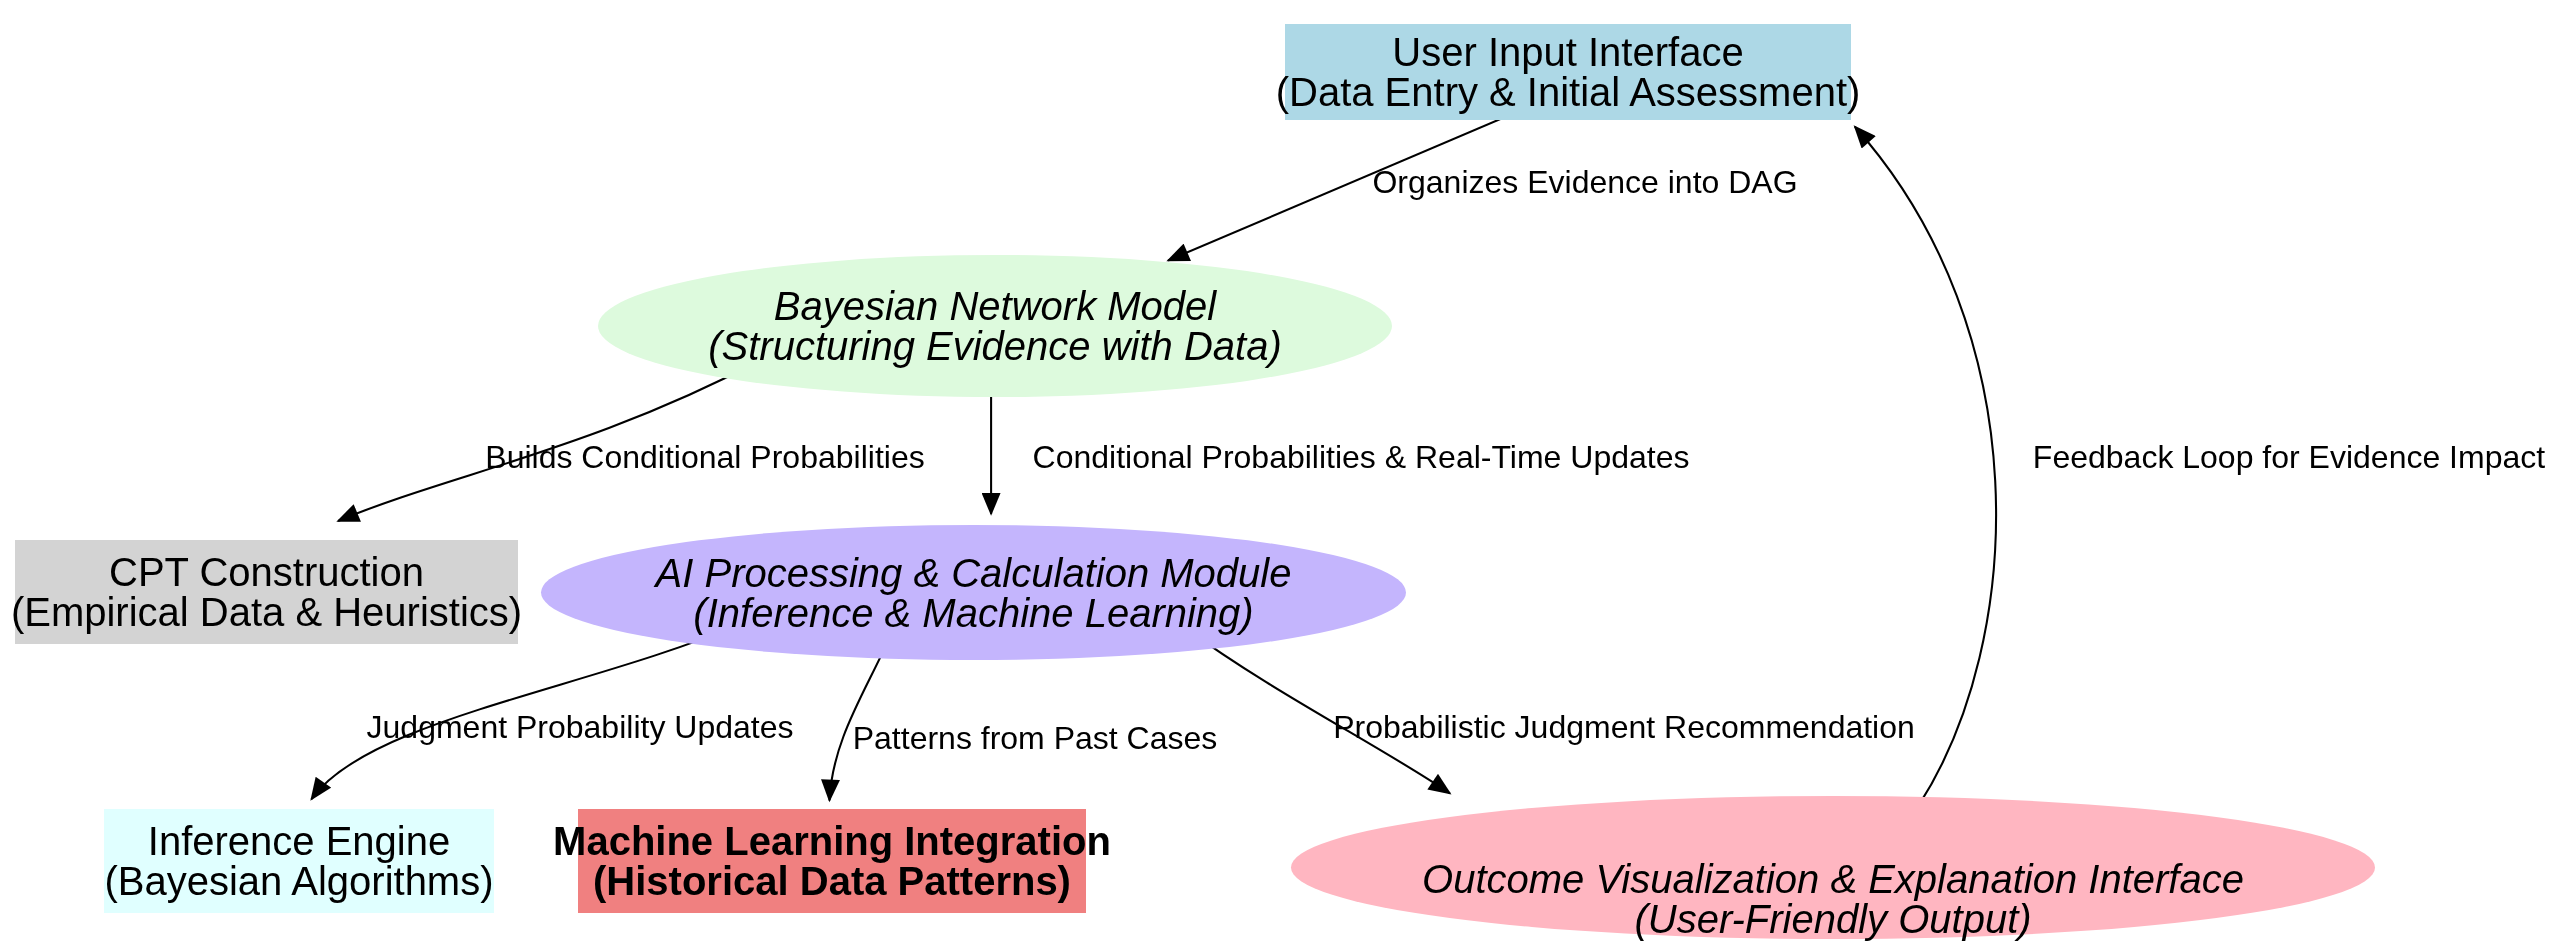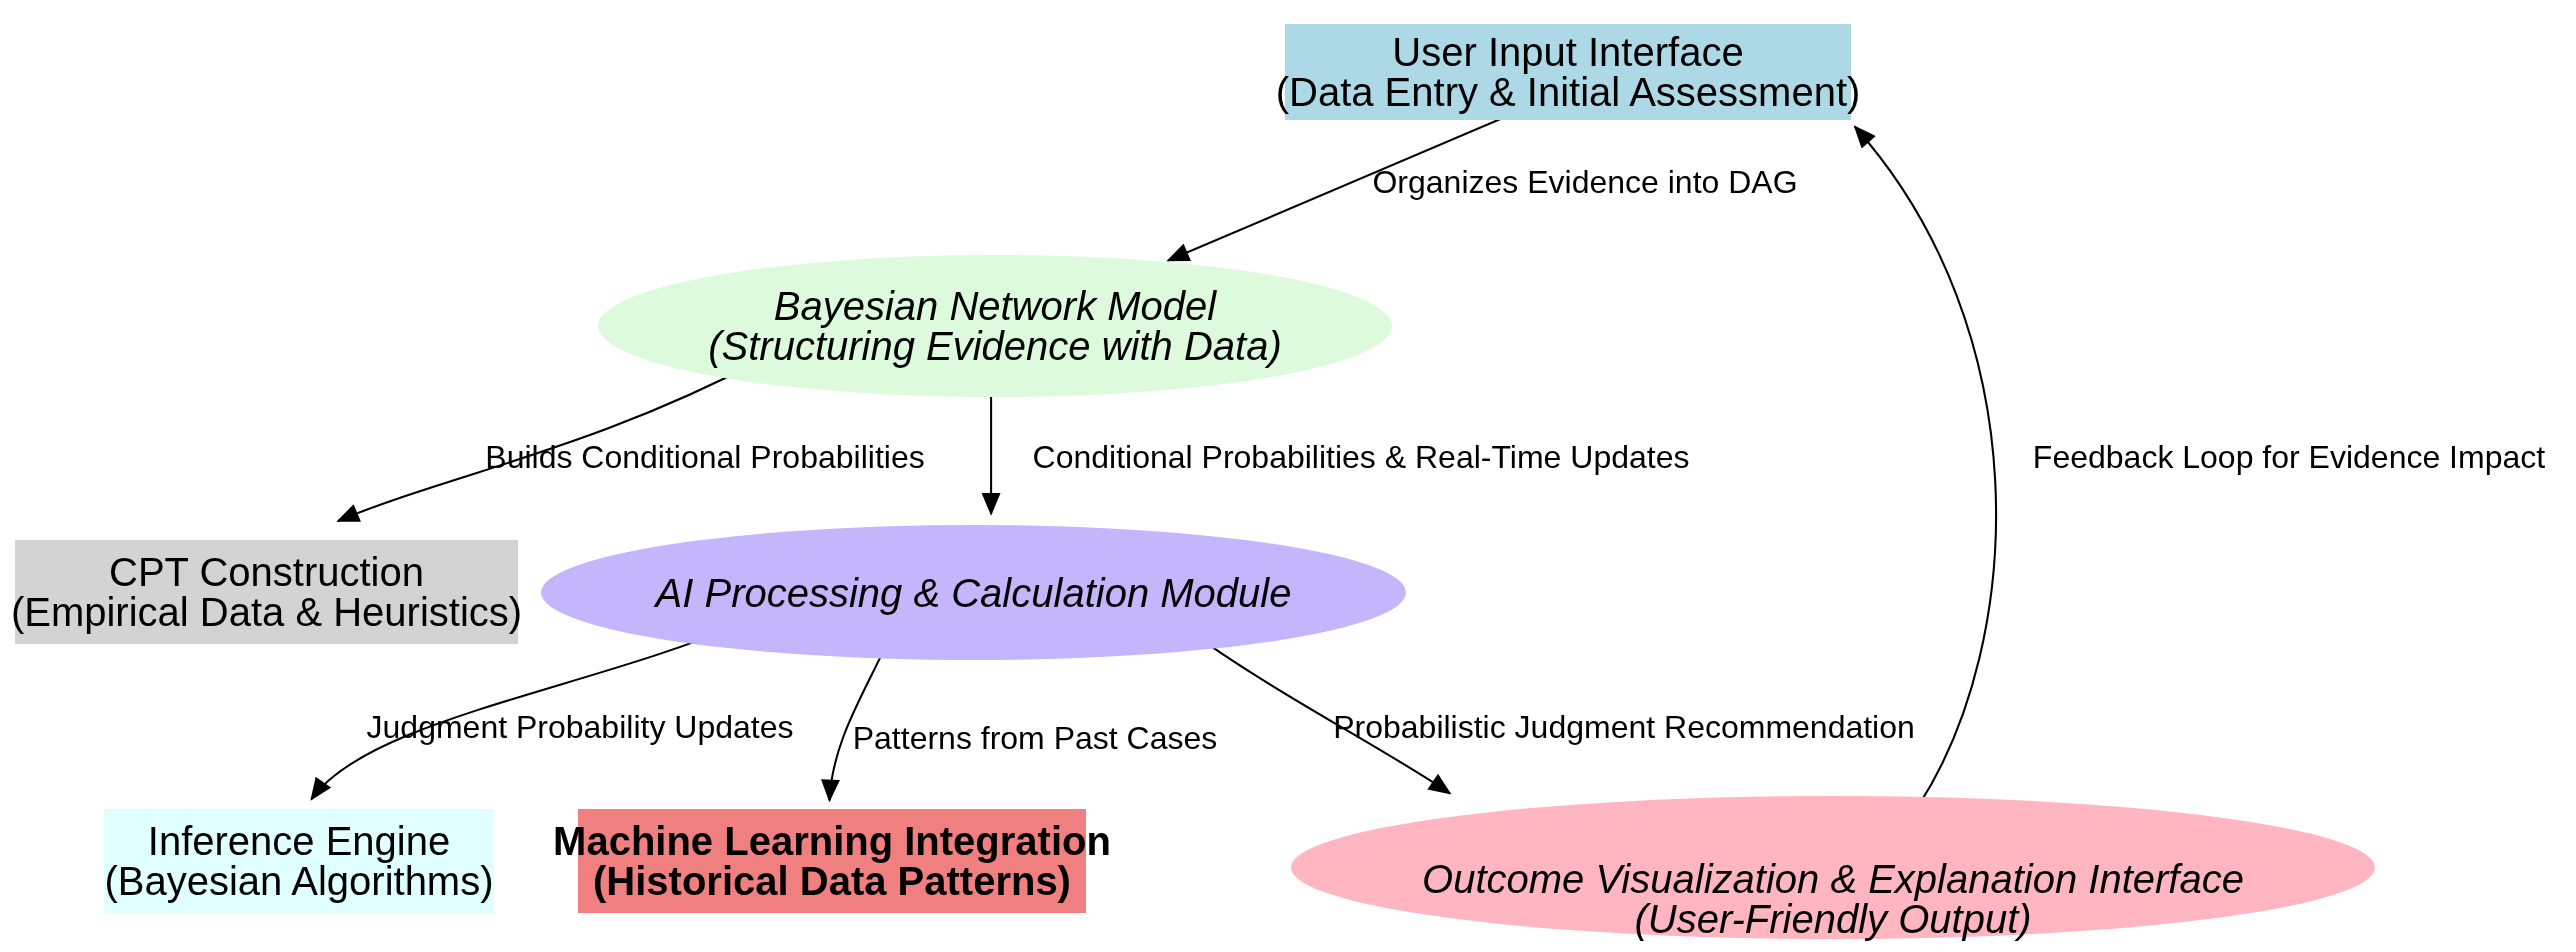--- a/index.html
+++ b/index.html
@@ -70,20 +70,21 @@
     <span>(Structuring Evidence with Data)</span>
   </div>
 
   <div class="node rect" style="left: 15px; top: 540px; width: 503px; height: 104px; background-color: rgb(211, 211, 211);">
     <span>CPT Construction</span>
     <span>(Empirical Data &amp; Heuristics)</span>
   </div>
 
   <div class="node ellipse" style="left: 541px; top: 525px; width: 865px; height: 135px; background-color: #c4b5fd; text-align: center;">
     <span>AI Processing &amp; Calculation Module</span>
+    <span>(Inference &amp; Machine Learning)</span>
   </div>
 
   <div class="node rect" style="left: 104px; top: 809px; width: 390px; height: 104px; background-color: rgb(224, 255, 255);">
     <span>Inference Engine</span>
     <span>(Bayesian Algorithms)</span>
   </div>
 
   <div class="node rect" style="left: 578px; top: 809px; width: 508px; height: 104px; background-color: rgb(240, 128, 128); font-weight: bold;">
     <span>Machine Learning Integration</span>
     <span>(Historical Data Patterns)</span>

